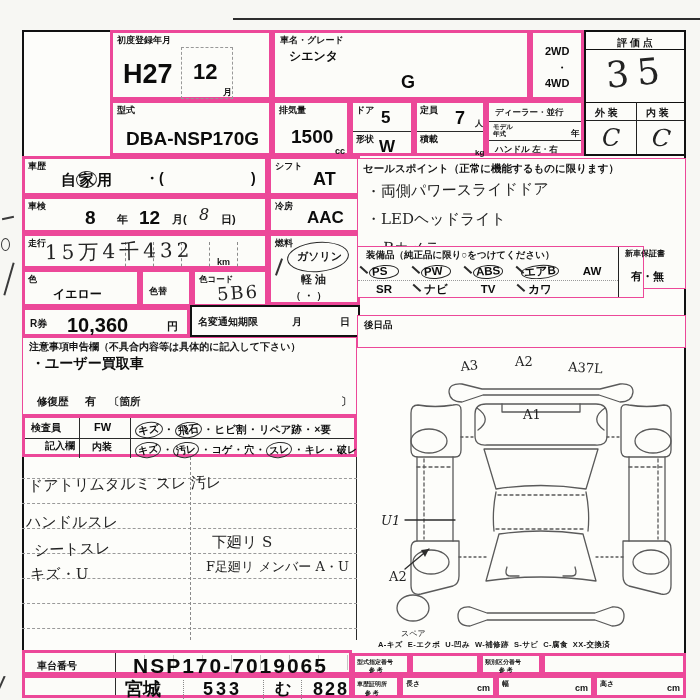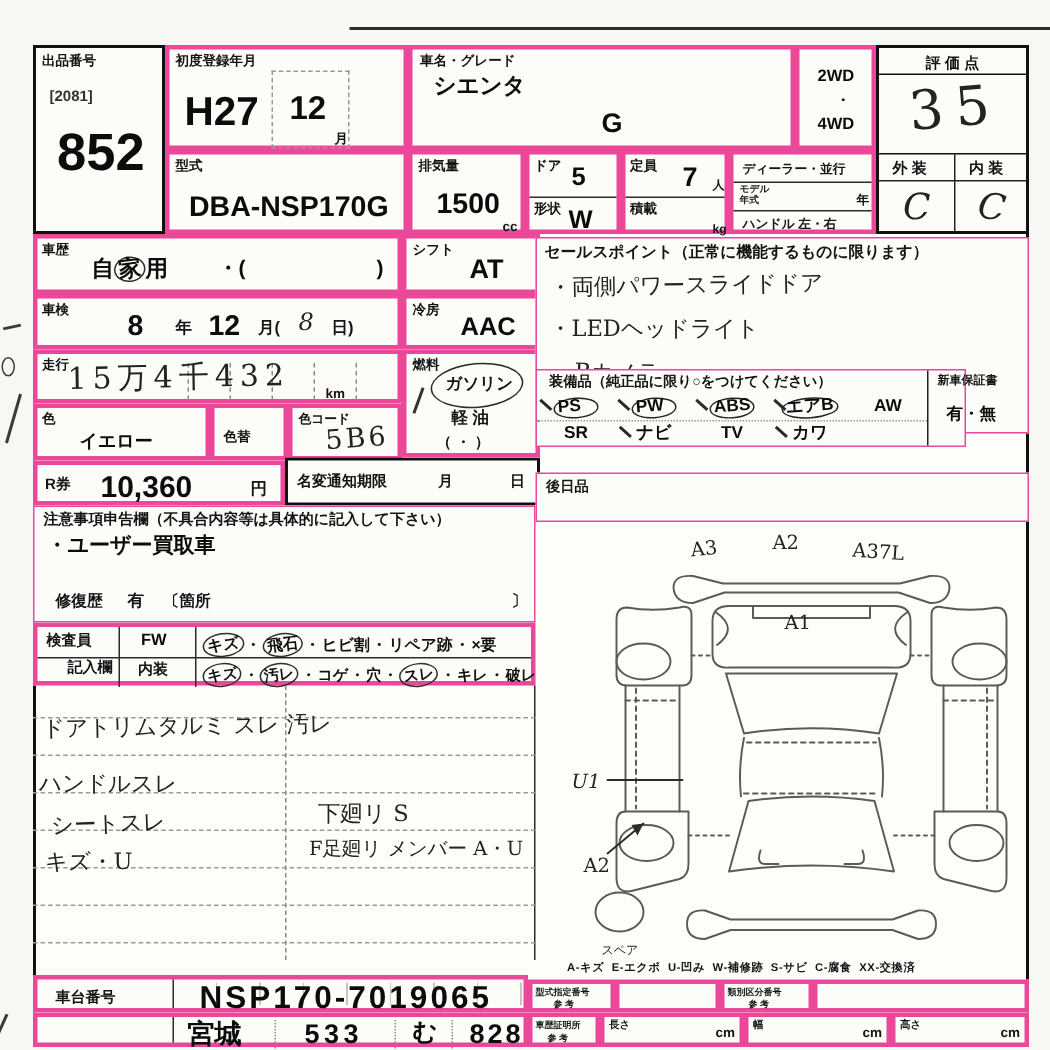--- a/index.html
+++ b/index.html
@@ -22,37 +22,32 @@
 </style>
 </head>
 <body>
 
 <div id="page">
 
   <div class="a" style="left:233px;top:18px;width:467px;height:2px;background:#2e2e2e;"></div>
 
   <div class="a" style="left:22px;top:30px;width:664px;height:668px;border:2px solid #111;background:#fdfdfa;"></div>
 
-  <div class="c thick" style="left:22px;top:30px;width:88px;height:126px;">
-    <div class="lb a" style="left:4px;top:4px;">出品番号</div>
-    <div class="bv a" style="left:9px;top:28px;font-size:10px;color:#333;">[2081]</div>
-    <div class="bv a" style="left:14px;top:52px;font-size:35px;">852</div>
-  </div>
 
   <div class="c" style="left:110px;top:30px;width:162px;height:70px;">
     <div class="lb a" style="left:4px;top:3px;">初度登録年月</div>
     <div class="bv a" style="left:10px;top:28px;font-size:27px;">H27</div>
     <div class="a" style="left:68px;top:14px;width:52px;height:52px;border:1px dashed #999;"></div>
     <div class="bv a" style="left:80px;top:28px;font-size:22px;">12</div>
     <div class="lb a" style="left:110px;top:55px;">月</div>
   </div>
 
   <div class="c" style="left:272px;top:30px;width:258px;height:70px;">
     <div class="lb a" style="left:5px;top:3px;">車名・グレード</div>
-    <div class="bv a" style="left:14px;top:17px;font-size:15px;">シエンタ</div>
+    <div class="bv a" style="left:14px;top:17px;font-size:12px;">シエンタ</div>
     <div class="bv a" style="left:126px;top:40px;font-size:18px;">G</div>
   </div>
 
   <div class="c" style="left:530px;top:30px;width:54px;height:70px;">
     <div class="bv a" style="left:12px;top:13px;font-size:11px;">2WD</div>
     <div class="bv a" style="left:24px;top:30px;font-size:10px;">・</div>
     <div class="bv a" style="left:12px;top:45px;font-size:11px;">4WD</div>
   </div>
 
   <div class="c thick" style="left:584px;top:30px;width:102px;height:126px;">

